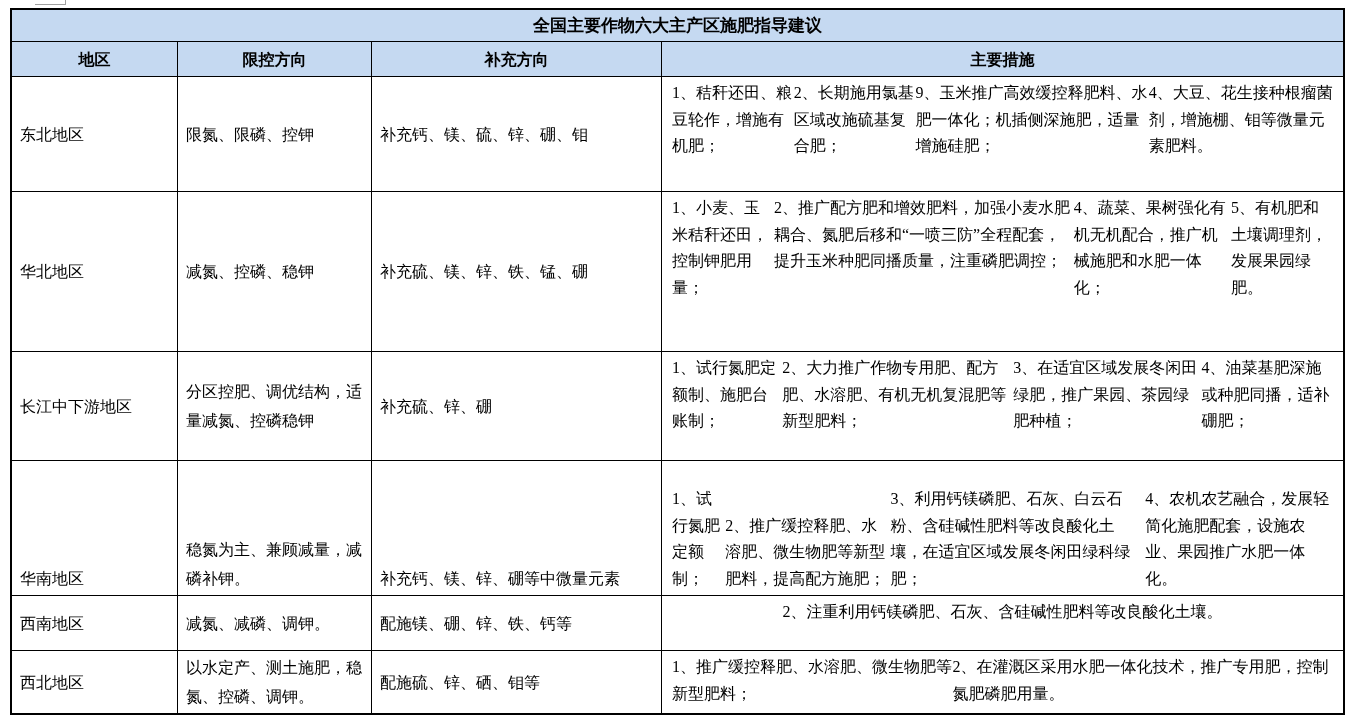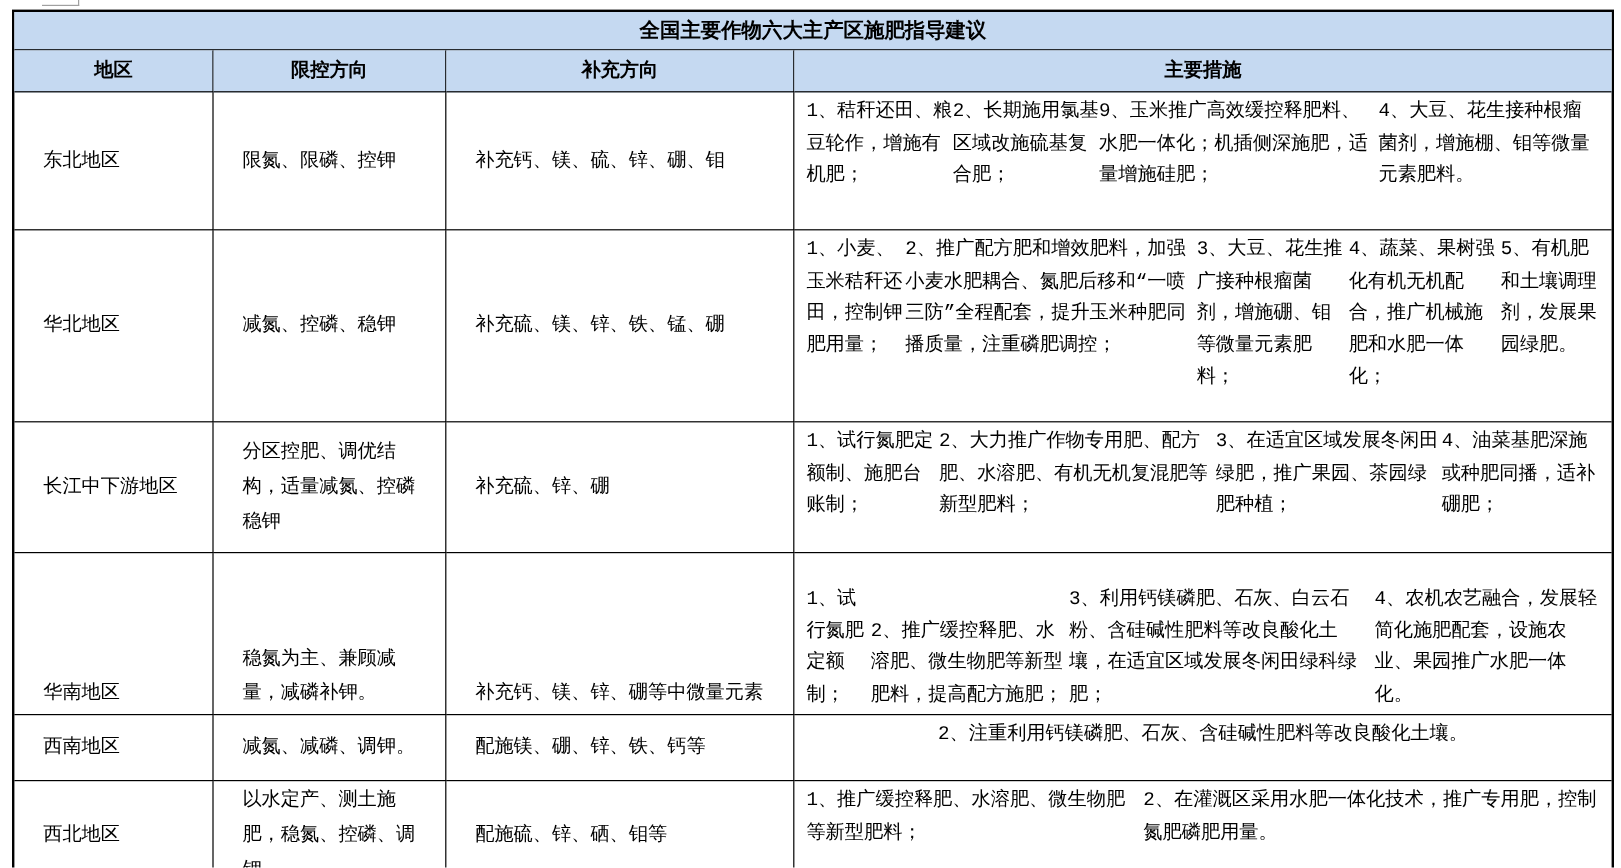--- a/index.html
+++ b/index.html
@@ -9,21 +9,20 @@
     width: 1351px;
     height: 723px;
     overflow: hidden;
     font-family: "Liberation Serif", "DejaVu Serif", serif;
     color: #000000;
   }
   .page {
     position: relative;
     width: 1351px;
     height: 723px;
-    font-family: Liberation Mono, monospace;
   }
   .grid-artifact {
     position: absolute;
     left: 35px;
     top: 0;
     width: 30px;
     height: 4px;
     border-right: 1px solid #a0a0a0;
     border-bottom: 1px solid #a0a0a0;
   }
@@ -59,21 +58,21 @@
     min-height: 35px;
   }
   .cell {
     border-right: 1px solid #000000;
     border-bottom: 1px solid #000000;
     box-sizing: border-box;
     display: flex;
     align-items: center;
     font-size: 16px;
     line-height: 29px;
-    padding: 2px 24px;
+    padding: 2px 8px;
   }
   .cell:last-child { border-right: none; }
   .data-row:last-child .cell { border-bottom: none; }
   .measures-cell {
     flex-direction: row;
     align-items: flex-start;
     justify-content: center;
     padding: 3px 10px;
   }
   .measure-line {
@@ -116,21 +115,20 @@
         </div>
     </div>
 
     <div class="data-row row-1">
       <div class="cell">华北地区</div>
       <div class="cell">减氮、控磷、稳钾</div>
       <div class="cell">补充硫、镁、锌、铁、锰、硼</div>
       <div class="cell measures-cell">
           <div class="measure-line">1、小麦、玉米秸秆还田，控制钾肥用量；</div>
           <div class="measure-line">2、推广配方肥和增效肥料，加强小麦水肥耦合、氮肥后移和“一喷三防”全程配套，提升玉米种肥同播质量，注重磷肥调控；</div>
-          <div class="measure-line">3、大豆、花生推广接种根瘤菌剂，增施硼、钼等微量元素肥料；</div>
           <div class="measure-line">4、蔬菜、果树强化有机无机配合，推广机械施肥和水肥一体化；</div>
           <div class="measure-line">5、有机肥和土壤调理剂，发展果园绿肥。</div>
         </div>
     </div>
 
     <div class="data-row row-2">
       <div class="cell">长江中下游地区</div>
       <div class="cell">分区控肥、调优结构，适量减氮、控磷稳钾</div>
       <div class="cell">补充硫、锌、硼</div>
       <div class="cell measures-cell">

